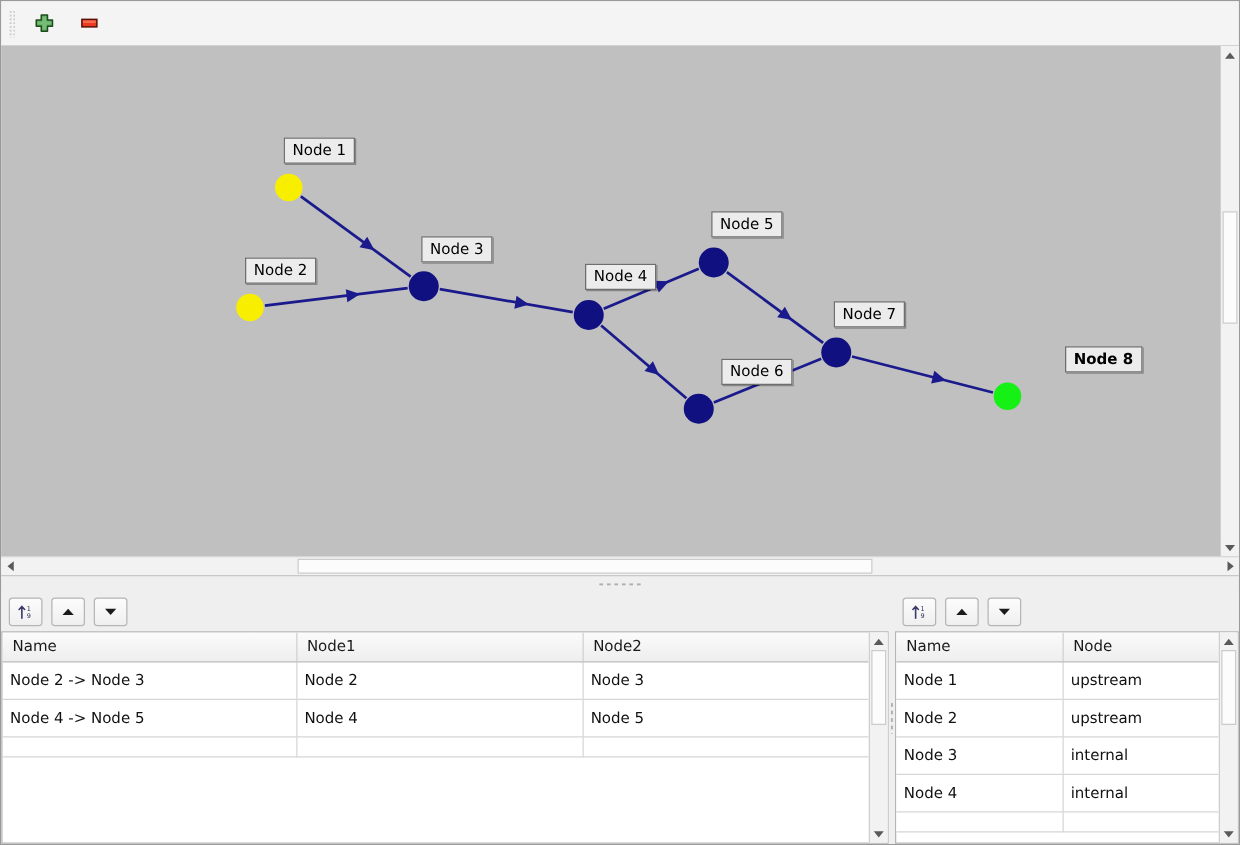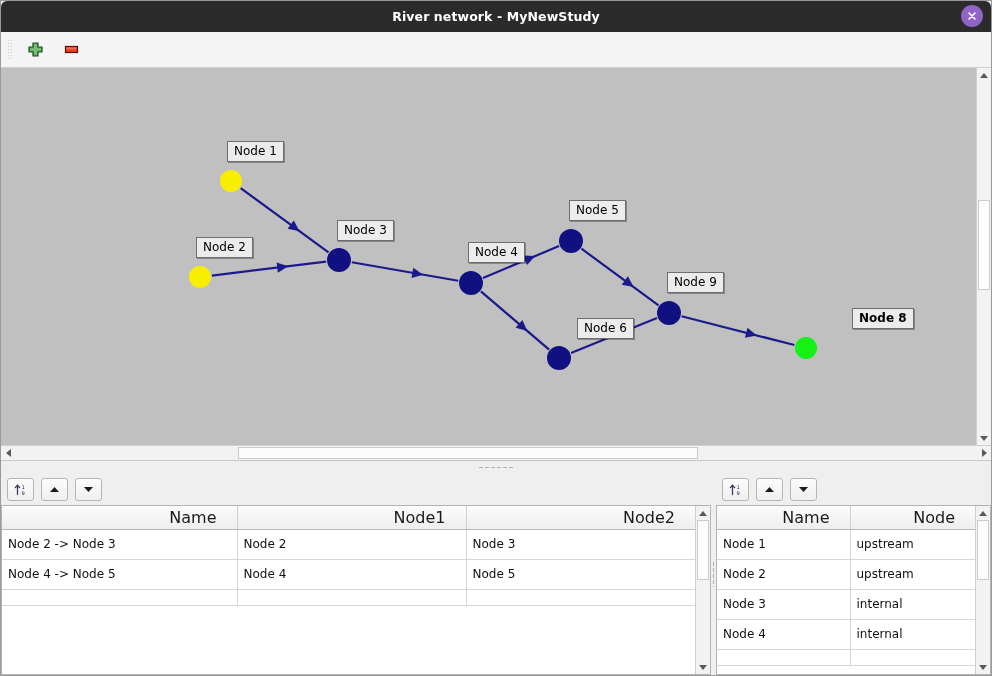--- a/index.html
+++ b/index.html
@@ -176,49 +176,41 @@
   }
   .table-scrollhost { flex: 1 1 auto; overflow: hidden; min-width: 0; }
   table {
     border-collapse: collapse; width: 100%;
     table-layout: fixed;
   }
   thead th {
     background: linear-gradient(#fbfbfb, #eeeeee);
     border-right: 1px solid #cfcfcf;
     border-bottom: 1px solid #b9b9b9;
-    font-size: 16px; font-weight: normal; color: #1a1a1a;
-    height: 23px; text-align: right;
-    padding: 0 20px;
+    font-size: 12px; font-weight: normal; color: #1a1a1a;
+    height: 23px; text-align: left;
+    padding: 0 8px;
   }
   thead th:last-child { border-right: none; }
   tbody td {
     border-right: 1px solid #d6d6d6;
     border-bottom: 1px solid #d6d6d6;
     font-size: 12px; color: #111;
     height: 30px; padding: 0 6px;
     background: #ffffff;
     overflow: hidden; white-space: nowrap;
   }
   tbody td:last-child { border-right: none; }
   tbody tr.filler td { height: 16px; }
 </style>
 </head>
 <body>
 
 <div id="window">
 
-  <div id="titlebar">
-    <span id="title-text">River network - MyNewStudy</span>
-    <div id="close-btn">
-      <svg width="12" height="12" viewBox="0 0 12 12">
-        <path d="M3 3 L9 9 M9 3 L3 9" stroke="#ffffff" stroke-width="1.6" stroke-linecap="round"></path>
-      </svg>
-    </div>
-  </div>
 
   <div id="toolbar">
     <div class="tb-grip"></div>
     <div class="tb-btn">
       <svg width="17" height="17" viewBox="0 0 17 17">
         <path d="M6,2 H11 V6 H15 V11 H11 V15 H6 V11 H2 V6 H6 Z" fill="#5aa85a" stroke="#1d4d1d" stroke-width="1.2" stroke-linejoin="round"></path>
         <path d="M7,3.2 H10 V7.2 H14 V9.6 H10 V13.6 H7 V9.6 H3.2 V7.2 H7 Z" fill="#86c686" opacity="0.65"></path>
       </svg>
     </div>
     <div class="tb-btn">
@@ -258,21 +250,21 @@
             <circle cx="668" cy="244" r="12" fill="#101080"></circle>
             <circle cx="805" cy="279" r="11" fill="#15f015"></circle>
           </svg>
         <div id="node-labels">
             <div class="node-label" style="left: 226px; top: 72px;">Node 1</div>
             <div class="node-label" style="left: 195px; top: 168px;">Node 2</div>
             <div class="node-label" style="left: 336px; top: 151px;">Node 3</div>
             <div class="node-label" style="left: 467px; top: 173px;">Node 4</div>
             <div class="node-label" style="left: 568px; top: 131px;">Node 5</div>
             <div class="node-label" style="left: 556px; top: 249px; margin-left: 20px;">Node 6</div>
-            <div class="node-label" style="left: 666px; top: 203px;">Node 9</div>
+            <div class="node-label" style="left: 666px; top: 203px;">Node 7</div>
             <div class="node-label" style="left: 851px; top: 239px; font-weight: bold;">Node 8</div>
           </div>
       </div>
 
       <div class="vsb">
         <div class="sb-btn">
             <div class="arrow arr-up"></div>
           </div>
         <div class="sb-track">
           <div class="sb-thumb" style="left:1px; right:1px; top:118px; height:90px;"></div>

